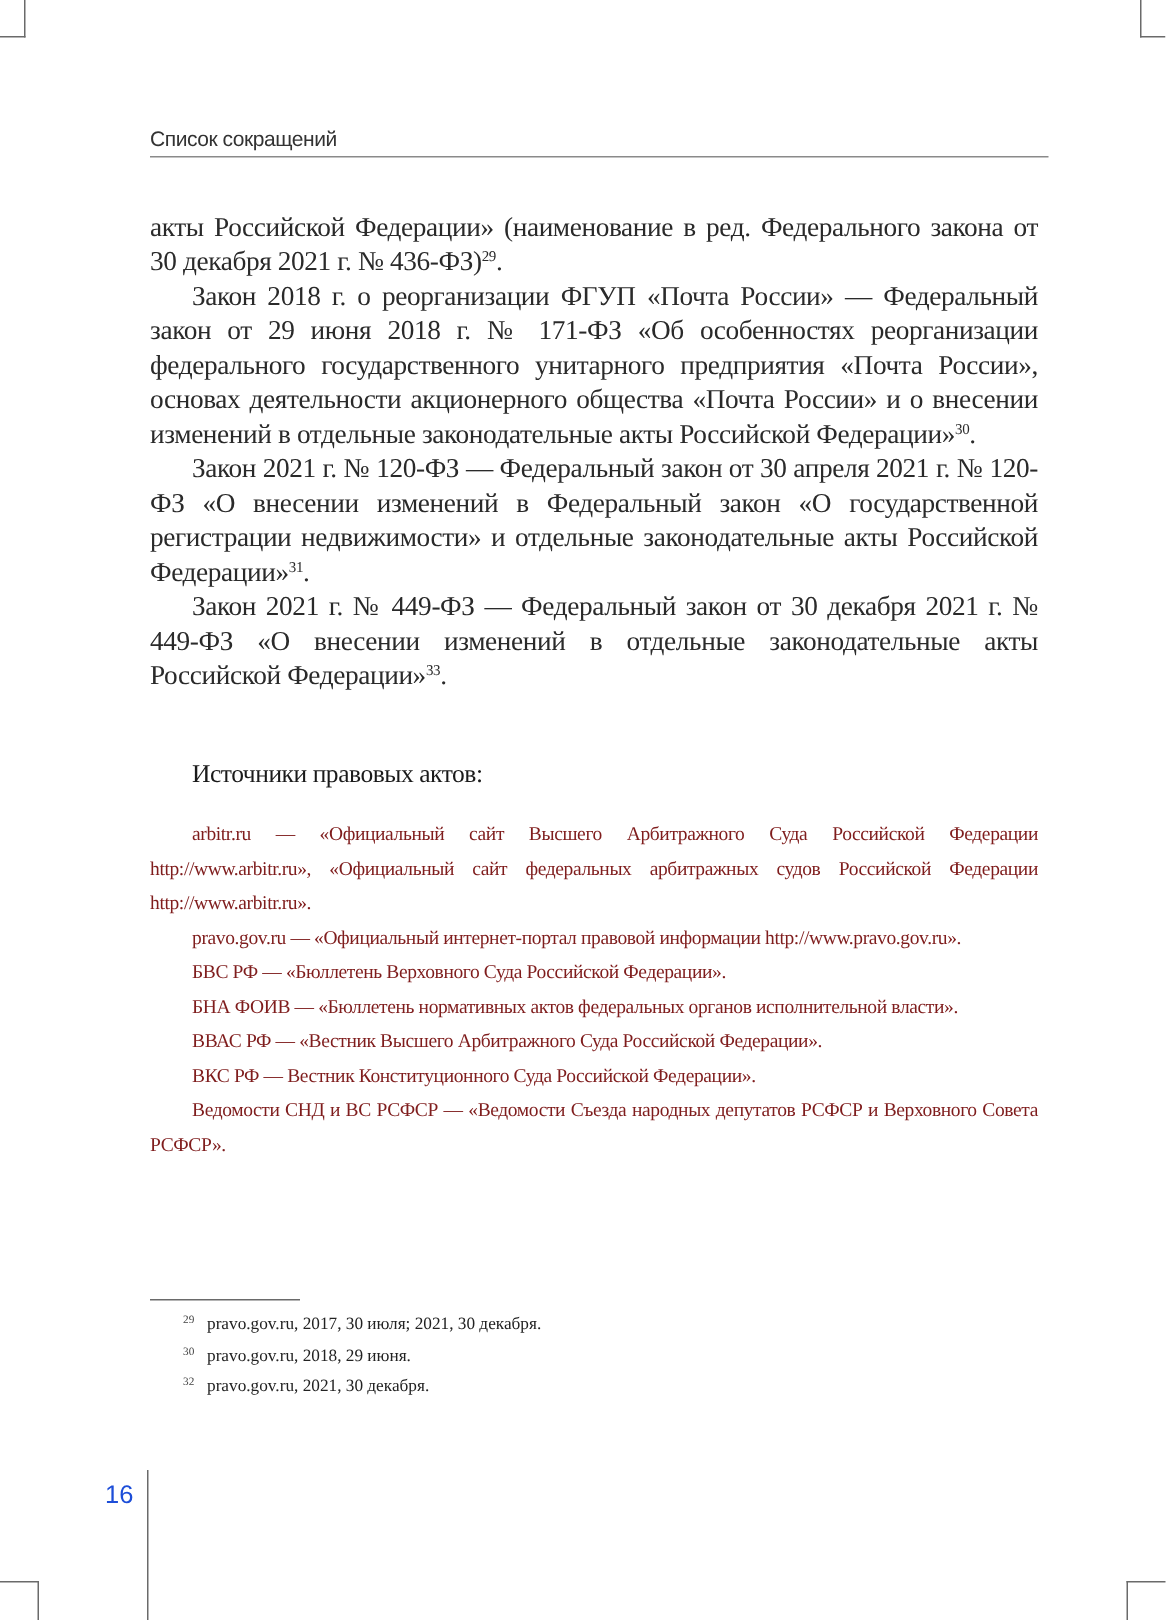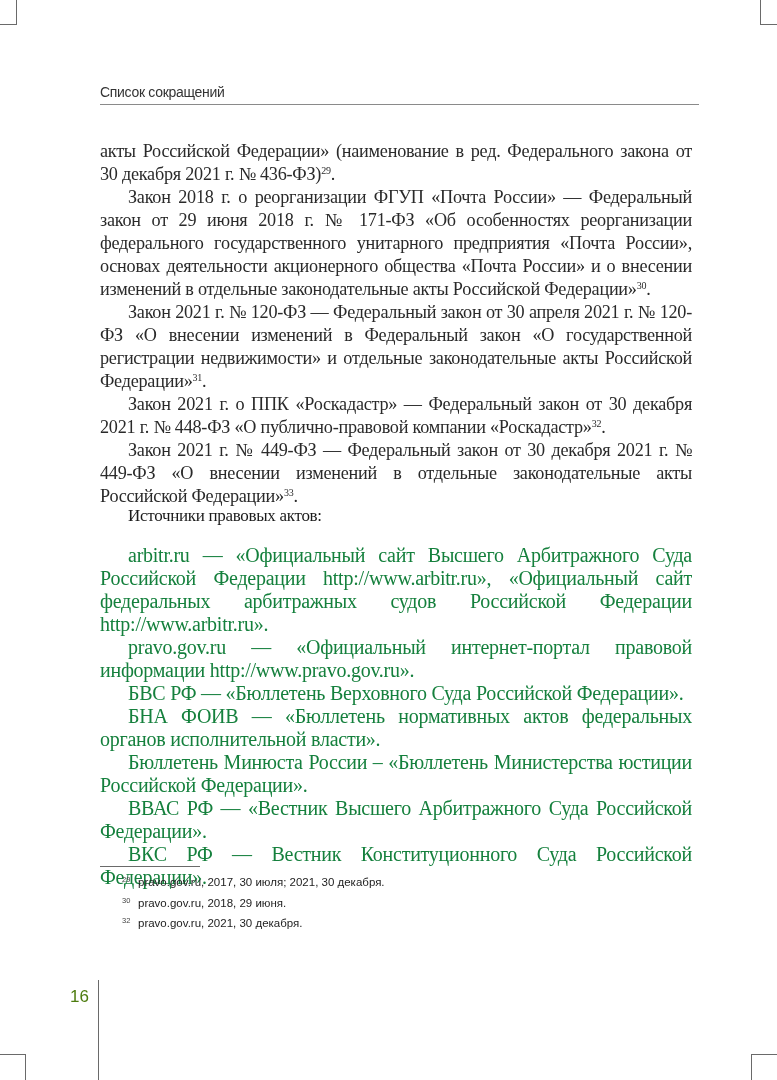--- a/index.html
+++ b/index.html
@@ -29,68 +29,67 @@
   .body-text p.cont { text-indent: 0; }
   sup.fn { font-size: 10px; vertical-align: 6px; line-height: 0; }
 
   .section-title {
     position: absolute; left: 128px; top: 506px;
     font-family: "Liberation Serif", serif; font-weight: normal; font-size: 17px; color: #1a1a1a;
     letter-spacing: -0.3px;
   }
   .sources {
     position: absolute; left: 100px; top: 544px; width: 592px;
-    font-family: "Liberation Serif", serif; font-size: 20px; line-height: 23px;
-    text-align: justify; color: #15803d; letter-spacing: -0.25px;
+    font-family: "Liberation Serif", serif; font-size: 13px; line-height: 23px;
+    text-align: justify; color: #7f1d1d; letter-spacing: -0.25px;
   }
   .sources p { margin: 0; text-indent: 28px; }
 
   .fn-rule { position: absolute; left: 100px; top: 866px; width: 100px; height: 1px; background: #6a6a6a; }
   .footnotes {
     position: absolute; left: 122px; top: 870px;
     font-family: "Liberation Sans", sans-serif; font-size: 11.5px; color: #222;
   }
-  .footnotes .fn-item { height: 20.5px; line-height: 20px; white-space: nowrap; }
+  .footnotes .fn-item { height: 20.5px; line-height: 20px; white-space: nowrap; font-family: Liberation Serif, serif; }
   .footnotes .fn-num { display: inline-block; width: 16px; font-size: 7.5px; vertical-align: 4px; color: #444; }
 
   .page-number {
     position: absolute; left: 70px; top: 987px;
-    font-family: "Liberation Sans", sans-serif; font-size: 17px; color: #4d7c0f;
+    font-family: "Liberation Sans", sans-serif; font-size: 17px; color: #1d4ed8;
   }
   .page-rule { position: absolute; left: 98px; top: 980px; width: 1px; height: 100px; background: #6a6a6a; }
 </style>
 </head>
 <body>
 
 <div class="crop crop-tl"></div>
 <div class="crop crop-tr"></div>
 <div class="crop crop-bl"></div>
 <div class="crop crop-br"></div>
 
 <div class="running-head">Список сокращений</div>
 <div class="head-rule"></div>
 
 <div class="body-text">
   <p class="cont"><span>акты Российской Федерации» (наименование в ред. Федерального закона от 30 декабря 2021 г. № 436-ФЗ)</span><sup class="fn">29</sup><span>.</span></p>
   <p><span>Закон 2018 г. о реорганизации ФГУП «Почта России» — Федеральный закон от 29 июня 2018 г. № 171-ФЗ «Об особенностях реорганизации федерального государственного унитарного предприятия «Почта России», основах деятельности акционерного общества «Почта России» и о внесении изменений в отдельные законодательные акты Российской Федерации»</span><sup class="fn">30</sup><span>.</span></p>
   <p><span>Закон 2021 г. № 120-ФЗ — Федеральный закон от 30 апреля 2021 г. № 120-ФЗ «О внесении изменений в Федеральный закон «О государственной регистрации недвижимости» и отдельные законодательные акты Российской Федерации»</span><sup class="fn">31</sup><span>.</span></p>
-  <p><span>Закон 2021 г. о ППК «Роскадастр» — Федеральный закон от 30 декабря 2021 г. № 448-ФЗ «О публично-правовой компании «Роскадастр»</span><sup class="fn">32</sup><span>.</span></p>
   <p><span>Закон 2021 г. № 449-ФЗ — Федеральный закон от 30 декабря 2021 г. № 449-ФЗ «О внесении изменений в отдельные законодательные акты Российской Федерации»</span><sup class="fn">33</sup><span>.</span></p>
 </div>
 
 <div class="section-title">Источники правовых актов:</div>
 
 <div class="sources">
   <p>arbitr.ru — «Официальный сайт Высшего Арбитражного Суда Российской Федерации http://www.arbitr.ru», «Официальный сайт федеральных арбитражных судов Российской Федерации http://www.arbitr.ru».</p>
   <p>pravo.gov.ru — «Официальный интернет-портал правовой информации http://www.pravo.gov.ru».</p>
   <p>БВС РФ — «Бюллетень Верховного Суда Российской Федерации».</p>
   <p>БНА ФОИВ — «Бюллетень нормативных актов федеральных органов исполнительной власти».</p>
-  <p>Бюллетень Минюста России – «Бюллетень Министерства юстиции Российской Федерации».</p>
   <p>ВВАС РФ — «Вестник Высшего Арбитражного Суда Российской Федерации».</p>
   <p>ВКС РФ — Вестник Конституционного Суда Российской Федерации».</p>
+  <p>Ведомости СНД и ВС РСФСР — «Ведомости Съезда народных депутатов РСФСР и Верховного Совета РСФСР».</p>
 </div>
 
 <div class="fn-rule"></div>
 <div class="footnotes">
   <div class="fn-item"><span class="fn-num">29</span><span>pravo.gov.ru, 2017, 30 июля; 2021, 30 декабря.</span></div>
   <div class="fn-item"><span class="fn-num">30</span><span>pravo.gov.ru, 2018, 29 июня.</span></div>
   <div class="fn-item"><span class="fn-num">32</span><span>pravo.gov.ru, 2021, 30 декабря.</span></div>
 </div>
 
 <div class="page-number">16</div>

